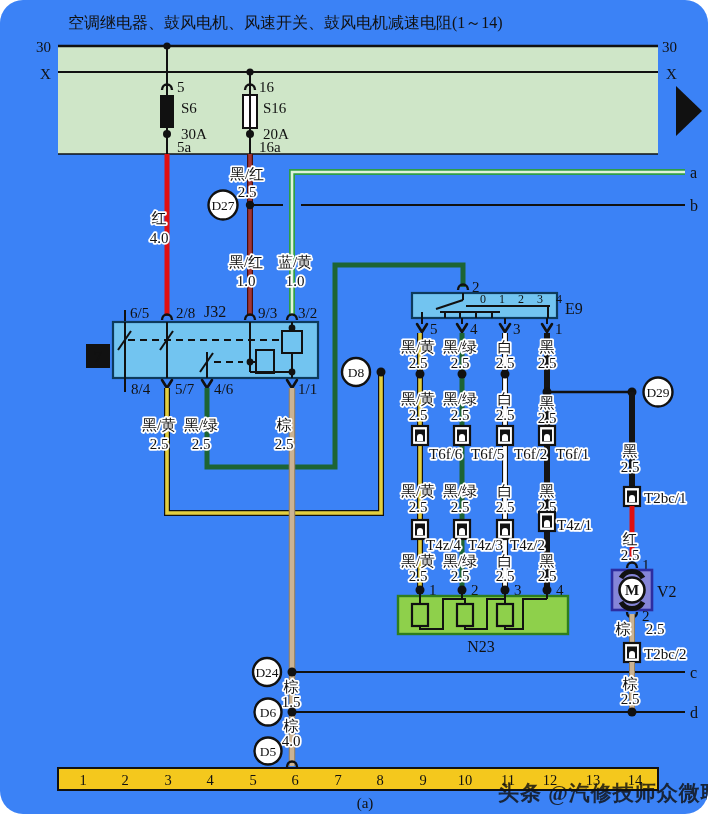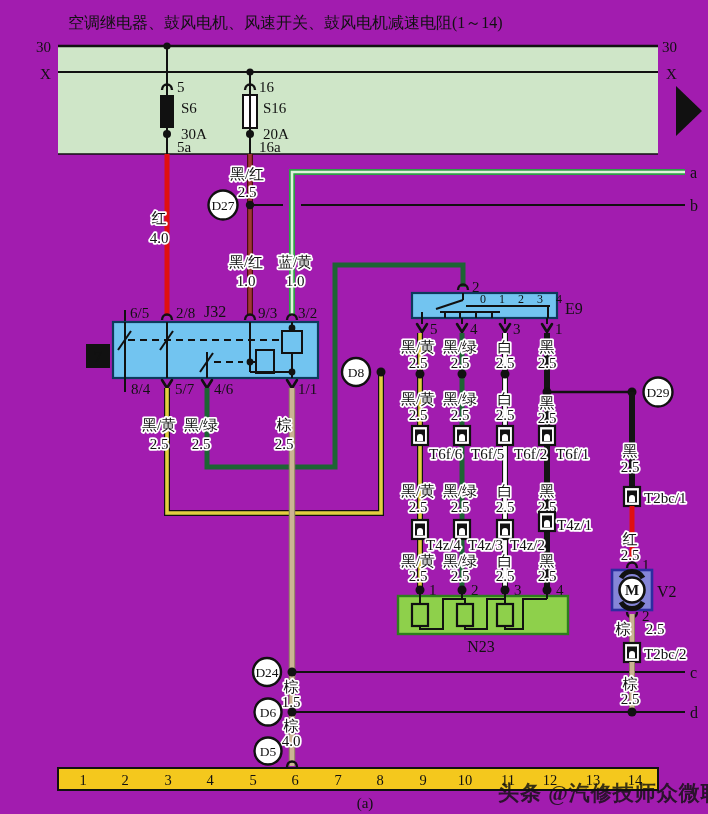--- a/index.html
+++ b/index.html
@@ -1,16 +1,16 @@
 <!DOCTYPE html>
 <html><head>
 <meta charset="utf-8">
 <style>
   html,body{margin:0;padding:0;background:#ffffff;}
-  .stage{position:relative;width:708px;height:814px;background:#a21caf;overflow:hidden;}
+  .stage{position:relative;width:708px;height:814px;background:#3b82f6;overflow:hidden;border-radius:23px;}
   svg{display:block;}
   text{font-family:"Liberation Serif","DejaVu Serif",serif;fill:#111;}
   .hl{paint-order:stroke;stroke:#fff;stroke-width:3.5px;stroke-linejoin:round;}
   .cn{font-size:15px;text-anchor:middle;}
   .pin{font-size:15px;}
   .pinm{font-size:15px;text-anchor:middle;}
   .dn{font-size:13.5px;text-anchor:middle;}
   .tc{font-size:15px;}
   .edge{font-size:16px;}
   .ttl{font-size:16px;}

